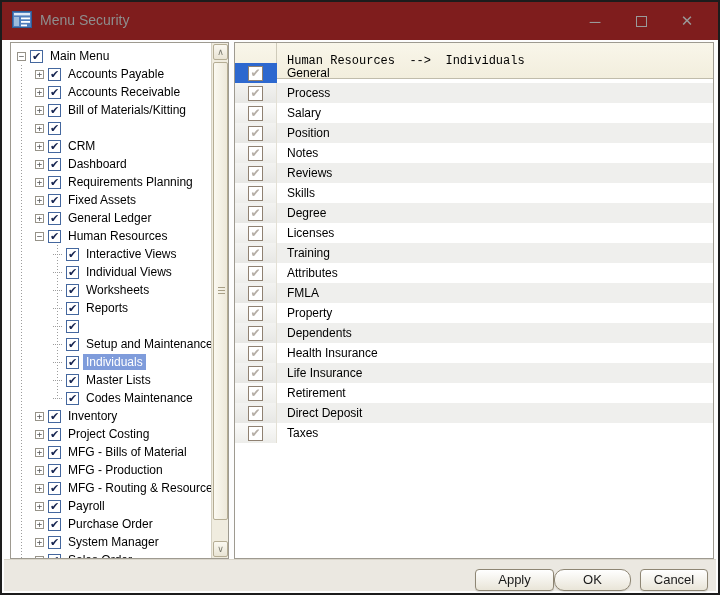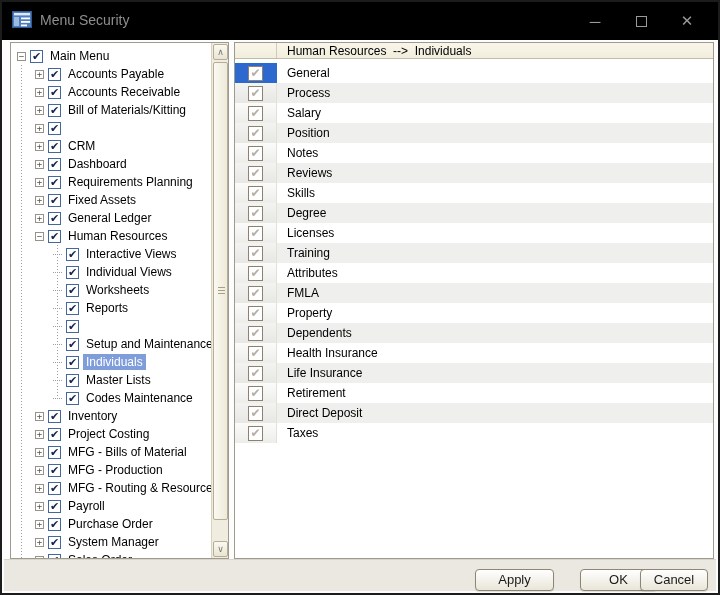--- a/index.html
+++ b/index.html
@@ -2,21 +2,21 @@
 <html><head>
 <meta charset="utf-8">
 <style>
   * { margin:0; padding:0; box-sizing:border-box; }
   html,body { width:720px; height:595px; background:#d8d8d8; font-family:"Liberation Sans", sans-serif; }
   .window{
     position:relative; width:720px; height:595px;
     background:#fdfdfd; border:2px solid #1c1c1c; overflow:hidden;
   }
   
-  .titlebar{ position:absolute; left:0; top:0; right:0; height:38px; background:#000000; }
+  .titlebar{ position:absolute; left:0; top:0; right:0; height:38px; background:#7f1d1d; }
   .title-icon{ position:absolute; left:10px; top:9px; width:20px; height:17px; }
   .title-text{ position:absolute; left:38px; top:10px; font-size:14px; color:#8e8e8e; }
   .win-controls{ position:absolute; right:8px; top:0; height:38px; display:flex; align-items:center; }
   .win-btn{ width:46px; height:30px; display:flex; align-items:center; justify-content:center;
             color:#9a9a9a; font-size:14px; cursor:default; }
   .win-btn.min{ font-size:15px; }
   .win-btn.max span{ display:inline-block; width:11px; height:11px; border:1px solid #9a9a9a; }
   .win-btn.close{ font-size:15px; }
   
   .panel{ position:absolute; background:#ffffff; border:1px solid #9e9a90; }
@@ -37,41 +37,41 @@
   
   .sbar{ position:absolute; top:0; right:0; width:17px; height:100%; background:#f0ecdf; border-left:1px solid #d6d2c4; }
   .sbtn{ position:absolute; left:1px; width:15px; height:16px; border:1px solid #b5ad94; border-radius:2px;
          background:linear-gradient(#fbf9f1,#e9e4d4); color:#7a7a6e; font-size:9px; line-height:14px; text-align:center; }
   .sbtn.up{ top:1px; } .sbtn.down{ bottom:1px; }
   .sthumb{ position:absolute; left:1px; top:19px; width:15px; height:458px; border:1px solid #b5ad94; border-radius:2px;
            background:linear-gradient(to right,#fbf9f1,#eee9da); }
   .sgrip{ position:absolute; left:4px; top:50%; width:7px; height:7px; margin-top:-4px;
           background-image:repeating-linear-gradient(to bottom,#a89f86 0 1px,transparent 1px 3px); }
   
-  .dheader{ position:absolute; left:0; top:0; right:0; height:16px; display:flex;
-            background:linear-gradient(#f9f6ea,#f2eedd); border-bottom:1px solid #c0bcab; }
+  .dheader{ position:absolute; left:0; top:0; right:0; height:36px; display:flex;
+            background:linear-gradient(#f9f6ea,#f2eedd); border-bottom:1px solid #c0bcab;font-family:Liberation Mono, monospace; }
   .dh-cb{ flex:none; width:42px; border-right:1px solid #cfcbba; }
   .dh-title{ flex:1; display:flex; align-items:center; padding-left:10px; font-size:12px; color:#000; white-space:pre; }
   .drows{ position:absolute; left:0; top:20px; right:0; }
   .drow{ display:flex; height:20px; font-size:12px; color:#000; }
   .drow.alt{ background:#efefed; }
   .dcell-cb{ flex:none; width:42px; display:flex; align-items:center; justify-content:center;
              background:linear-gradient(#fbfbfa,#ededea); border-right:1px solid #e3e0d5; }
   .drow.alt .dcell-cb{ background:linear-gradient(#f3f3f1,#e7e7e4); }
   .drow.selected .dcell-cb{ background:#2d68cf; border-right-color:#2d68cf; }
   .dcb{ width:15px; height:15px; border:1px solid #8f8172; background:#fff; font-size:12px; line-height:13px;
         text-align:center; color:#b5aea6; }
   .dcell-label{ flex:1; display:flex; align-items:center; padding-left:10px; }
   
   .footer{ position:absolute; left:2px; right:2px; bottom:2px; top:557px; background:#ebe8e1; border-top:1px solid #d9d5ca; }
   .btn{ position:absolute; top:9px; height:22px; border:1px solid #8e8674; border-radius:4px;
         background:linear-gradient(#ffffff,#e9e5d8); font-size:13px; font-family:"Liberation Sans",sans-serif;
         color:#1a1a1a; text-align:center; line-height:20px; box-shadow:0 1px 1px rgba(0,0,0,0.12); }
   .btn.apply{ left:471px; width:79px; }
-  .btn.ok{ left:576px; width:77px; }
+  .btn.ok{ left:550px; width:77px;border-radius:10px; }
   .btn.cancel{ left:636px; width:68px;text-align:center; }
 </style>
 </head>
 <body>
 
 <div class="window">
 
   <div class="titlebar">
     <svg class="title-icon" viewBox="0 0 20 17">
       <rect x="0.5" y="0.5" width="19" height="16" fill="#4f7dbd" stroke="#2e5d96"></rect>

